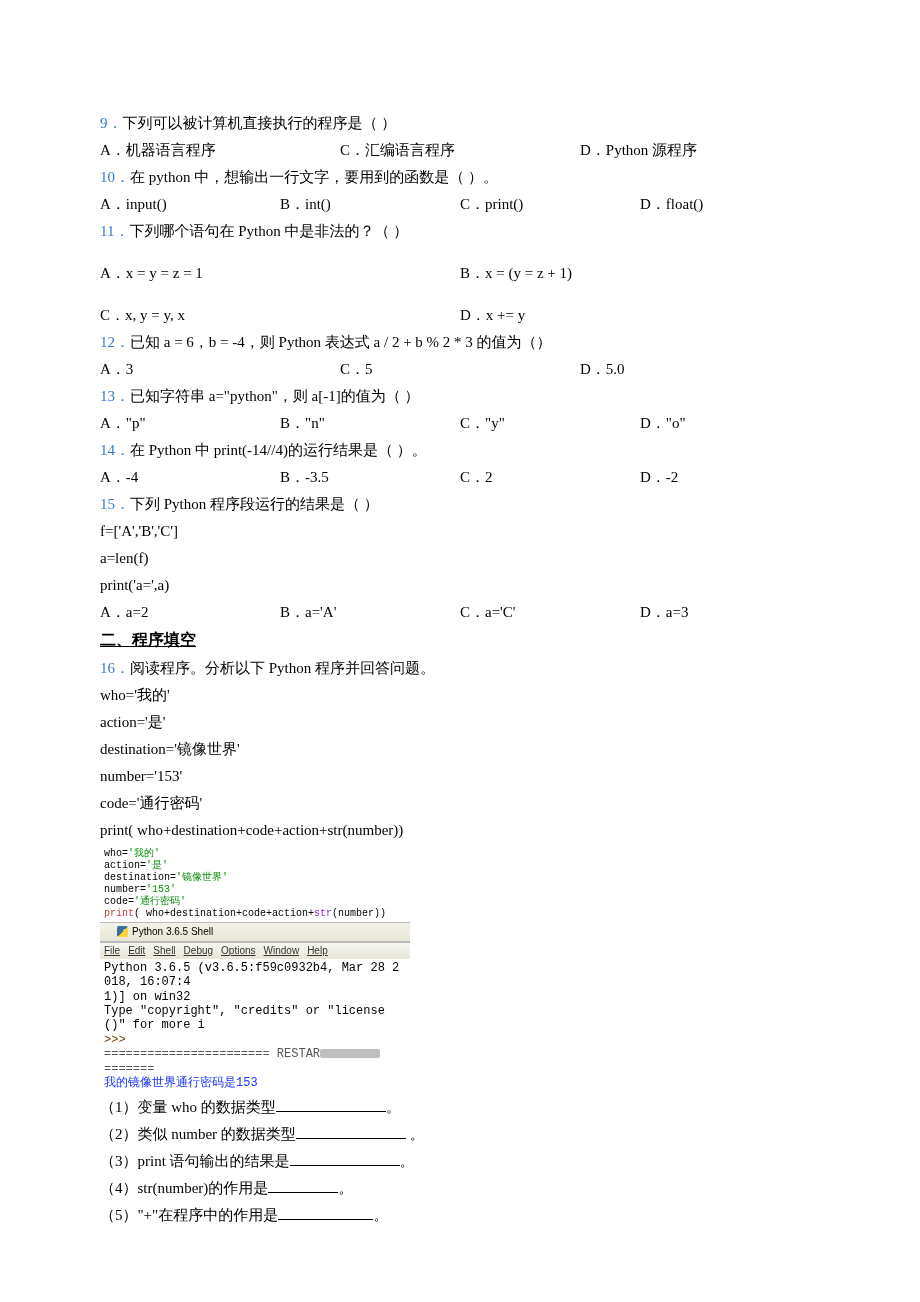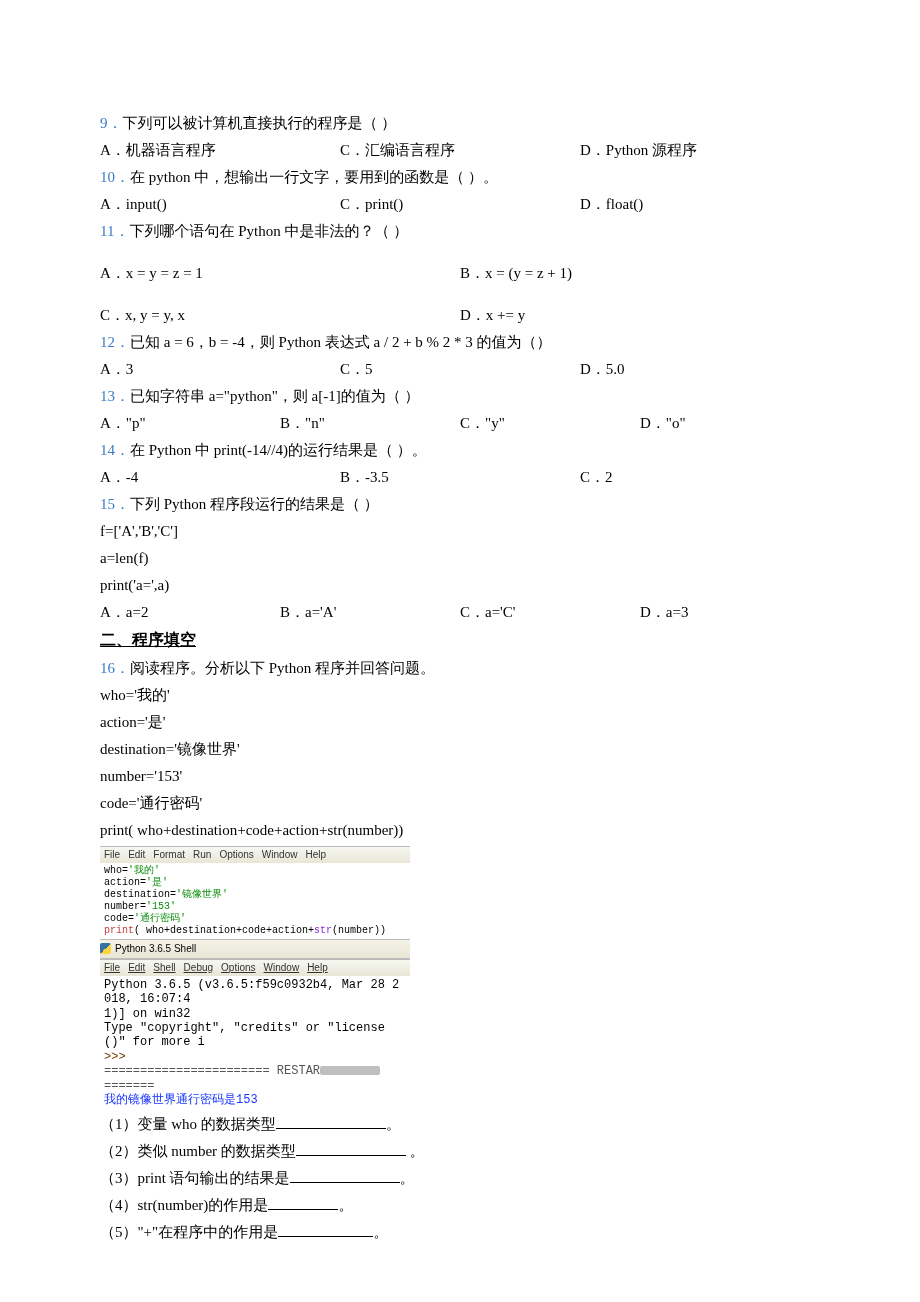--- a/index.html
+++ b/index.html
@@ -55,21 +55,21 @@
     padding: 2px 4px;
     font-family: "Consolas","Courier New",monospace;
     font-size: 10px;
     white-space: pre;
   }
   .ss .str { color: #0a8d0a; }
   .ss .kw { color: #c04040; }
   .ss .fn { color: #8a2be2; }
   .ss .titlebar {
     background: linear-gradient(#f5f3e8,#e8e6d6);
-    padding: 3px 0;
+    padding: 3px 17px;
     display: flex;
     align-items: center;
     gap: 4px;
     border-top: 1px solid #bbb;
     border-bottom: 1px solid #bbb;
   }
   .ss .py-icon {
     width: 11px; height: 11px;
     background: linear-gradient(135deg,#3571a3 50%,#ffd43b 50%);
     border-radius: 2px;
@@ -94,20 +94,21 @@
 <p class="q-line"><span class="num">9．</span><span>下列可以被计算机直接执行的程序是（   ）</span></p>
 <p class="q-line opts four">
   <span>A．机器语言程序</span>
   <span>C．汇编语言程序</span>
   <span>D．Python 源程序</span>
 </p>
 
 <p class="q-line"><span class="num">10．</span><span>在 python 中，想输出一行文字，要用到的函数是（    ）。</span></p>
 <p class="q-line opts four">
   <span>A．input()</span>
+  <span>B．int()</span>
   <span>C．print()</span>
   <span>D．float()</span>
 </p>
 
 <p class="q-line"><span class="num">11．</span><span>下列哪个语句在 Python 中是非法的？（   ）</span></p>
 <p class="q-line opts two">
   <span>A．x = y = z = 1</span>
   <span>B．x = (y = z + 1)</span>
 </p>
 <p class="q-line opts two">
@@ -128,20 +129,21 @@
   <span>B．"n"</span>
   <span>C．"y"</span>
   <span>D．"o"</span>
 </p>
 
 <p class="q-line"><span class="num">14．</span><span>在 Python 中 print(-14//4)的运行结果是（  ）。</span></p>
 <p class="q-line opts four">
   <span>A．-4</span>
   <span>B．-3.5</span>
   <span>C．2</span>
+  <span>D．-2</span>
 </p>
 
 <p class="q-line"><span class="num">15．</span><span>下列 Python 程序段运行的结果是（    ）</span></p>
 <p class="q-line">f=['A','B','C']</p>
 <p class="q-line">a=len(f)</p>
 <p class="q-line">print('a=',a)</p>
 <p class="q-line opts four">
   <span>A．a=2</span>
   <span>B．a='A'</span>
   <span>C．a='C'</span>
@@ -152,23 +154,20 @@
 
 <p class="q-line"><span class="num">16．</span><span>阅读程序。分析以下 Python 程序并回答问题。</span></p>
 <p class="q-line">who='我的'</p>
 <p class="q-line">action='是'</p>
 <p class="q-line">destination='镜像世界'</p>
 <p class="q-line">number='153'</p>
 <p class="q-line">code='通行密码'</p>
 <p class="q-line">print( who+destination+code+action+str(number))</p>
 
 <div class="ss">
-  <div class="menubar">
-    <span>File</span><span>Edit</span><span>Format</span><span>Run</span><span>Options</span><span>Window</span><span>Help</span>
-  </div>
   <div class="codearea"><span>who=</span><span class="str">'我的'</span>
 <span>action=</span><span class="str">'是'</span>
 <span>destination=</span><span class="str">'镜像世界'</span>
 <span>number=</span><span class="str">'153'</span>
 <span>code=</span><span class="str">'通行密码'</span>
 <span class="kw">print</span><span>( who+destination+code+action+</span><span class="fn">str</span><span>(number))</span></div>
   <div class="titlebar">
     <span class="py-icon"></span>
     <span>Python 3.6.5 Shell</span>
   </div>

